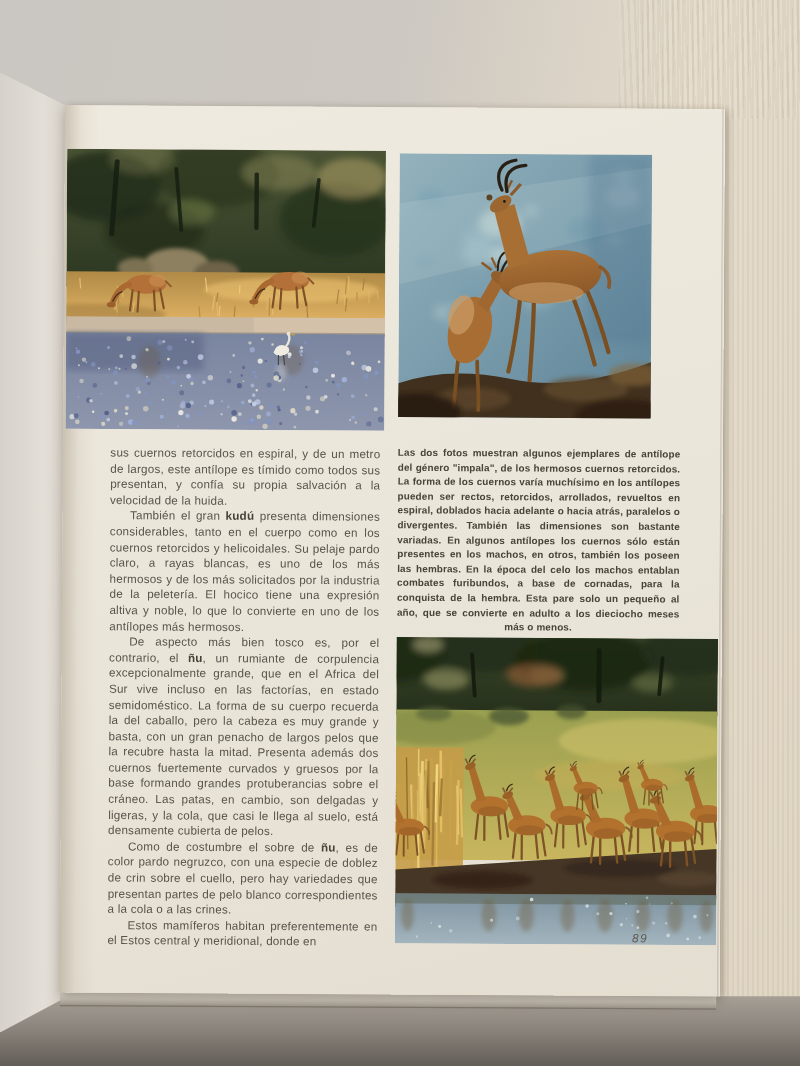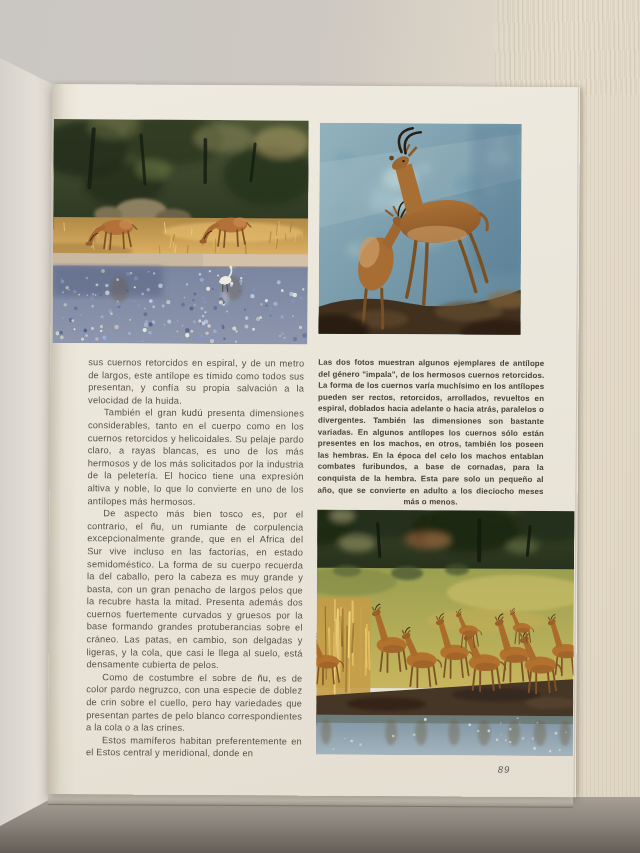--- a/index.html
+++ b/index.html
@@ -58,23 +58,23 @@
     position:absolute;left:268px;top:271px;width:226px;
     font-size:7.9px;line-height:11.6px;font-weight:bold;letter-spacing:.12px;
     color:#474439;text-align:justify;text-align-last:center;
   }
   .article{position:absolute;left:38px;top:272px;width:216px;}
   .article p{
     margin:0;font-size:9.3px;line-height:12.6px;letter-spacing:.18px;
     color:#57534b;text-align:justify;
   }
   .article p.ind{text-indent:16px;}
-  .article .b{font-weight:normal;color:#454239;}
+  .article .b{font-weight:bold;color:#454239;}
   .pagenum{
-    position:absolute;left:450px;top:677px;width:28px;
+    position:absolute;left:450px;top:659px;width:28px;text-align:center;
     font-size:9.5px;letter-spacing:1px;color:#5d584f;font-style:italic;
   }
 </style>
 </head>
 <body>
 
 <div class="stage">
   <div class="bg-grain-top"></div>
   <div class="bg-grain"></div>
   <div class="table-bottom"></div>

